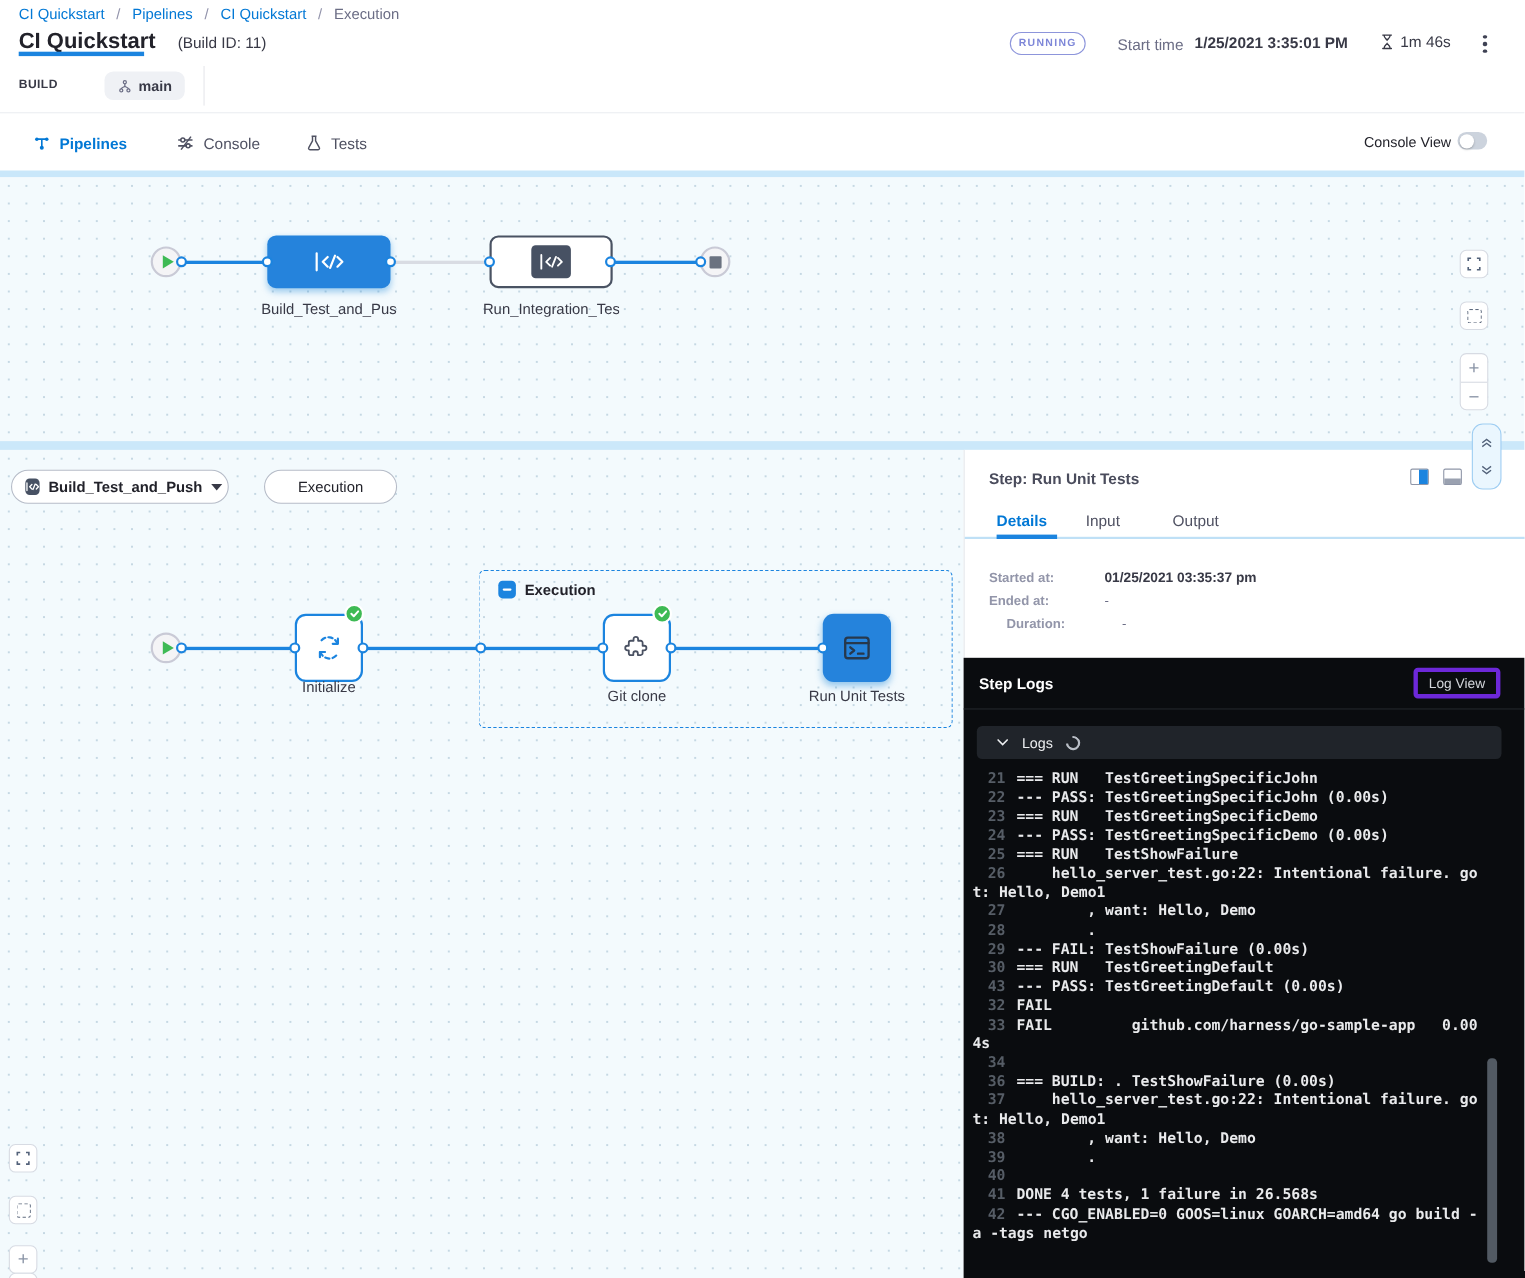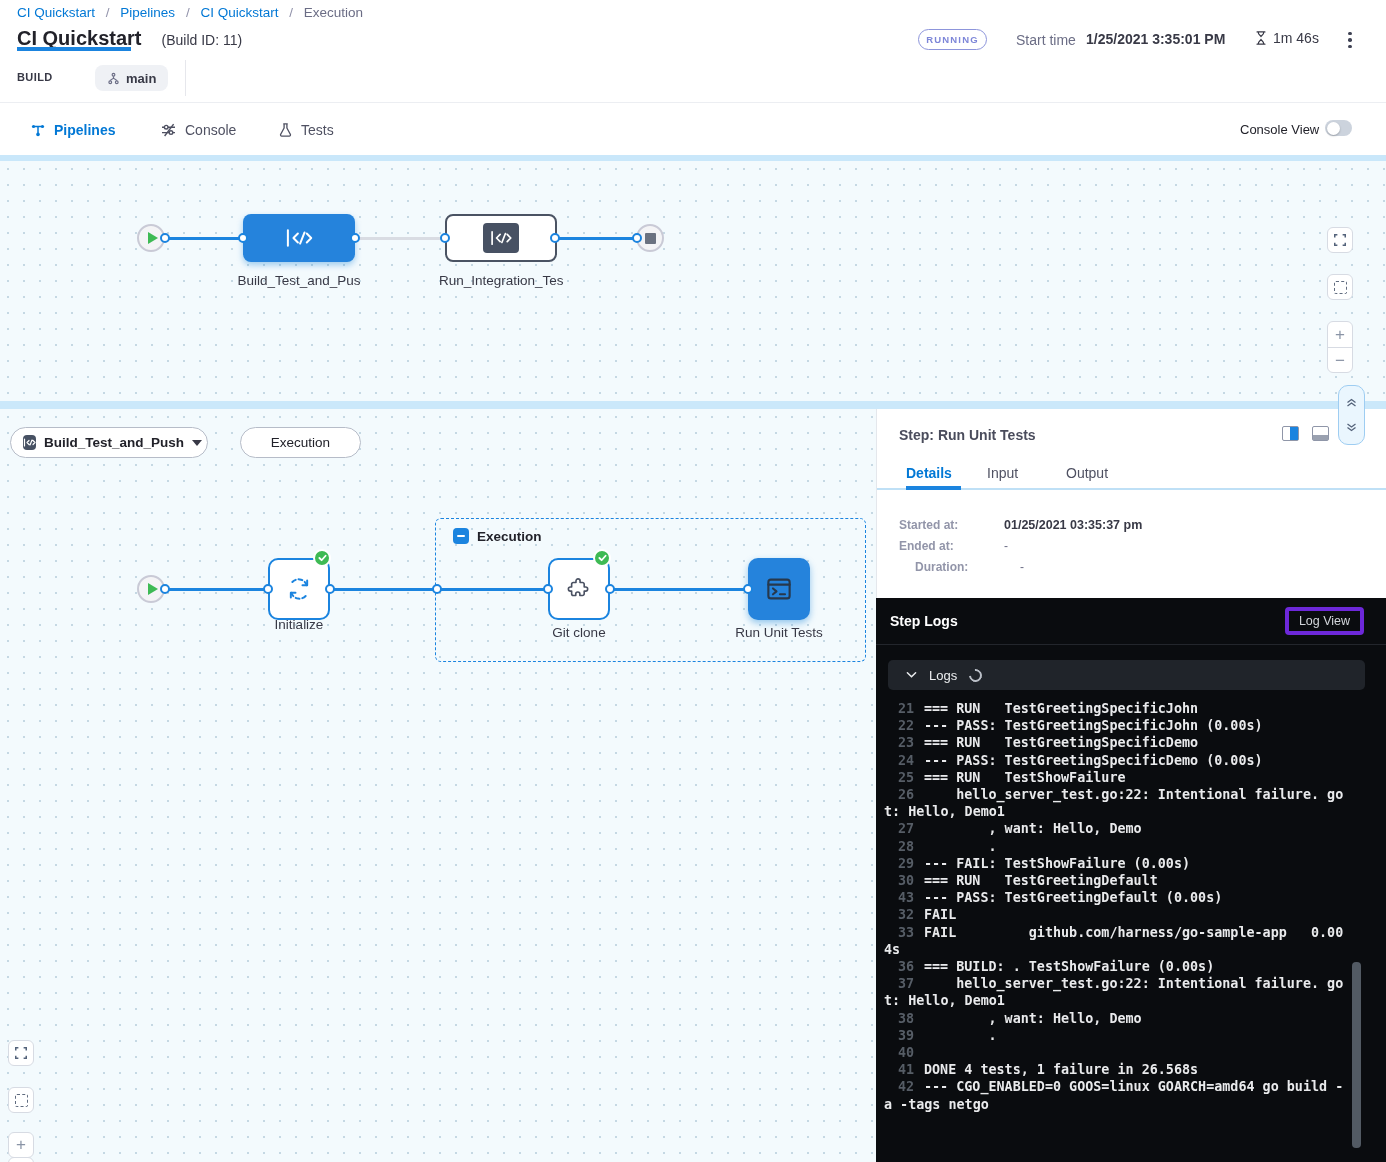--- a/index.html
+++ b/index.html
@@ -444,20 +444,21 @@
         <div class="log-line"><span class="log-num">24</span><span class="log-text">--- PASS: TestGreetingSpecificDemo (0.00s)</span></div>
         <div class="log-line"><span class="log-num">25</span><span class="log-text">=== RUN   TestShowFailure</span></div>
         <div class="log-line"><span class="log-num">26</span><span class="log-text">    hello_server_test.go:22: Intentional failure. got: Hello, Demo1</span></div>
         <div class="log-line"><span class="log-num">27</span><span class="log-text">        , want: Hello, Demo</span></div>
         <div class="log-line"><span class="log-num">28</span><span class="log-text">        .</span></div>
         <div class="log-line"><span class="log-num">29</span><span class="log-text">--- FAIL: TestShowFailure (0.00s)</span></div>
         <div class="log-line"><span class="log-num">30</span><span class="log-text">=== RUN   TestGreetingDefault</span></div>
         <div class="log-line"><span class="log-num">43</span><span class="log-text">--- PASS: TestGreetingDefault (0.00s)</span></div>
         <div class="log-line"><span class="log-num">32</span><span class="log-text">FAIL</span></div>
         <div class="log-line"><span class="log-num">33</span><span class="log-text">FAIL         github.com/harness/go-sample-app   0.004s</span></div>
+        <div class="log-line"><span class="log-num">34</span><span class="log-text"></span></div>
         <div class="log-line"><span class="log-num">36</span><span class="log-text">=== BUILD: . TestShowFailure (0.00s)</span></div>
         <div class="log-line"><span class="log-num">37</span><span class="log-text">    hello_server_test.go:22: Intentional failure. got: Hello, Demo1</span></div>
         <div class="log-line"><span class="log-num">38</span><span class="log-text">        , want: Hello, Demo</span></div>
         <div class="log-line"><span class="log-num">39</span><span class="log-text">        .</span></div>
         <div class="log-line"><span class="log-num">40</span><span class="log-text"></span></div>
         <div class="log-line"><span class="log-num">41</span><span class="log-text">DONE 4 tests, 1 failure in 26.568s</span></div>
         <div class="log-line"><span class="log-num">42</span><span class="log-text">--- CGO_ENABLED=0 GOOS=linux GOARCH=amd64 go build -a -tags netgo</span></div>
       </div>
     <div class="log-scrollbar"></div>
   </div>

